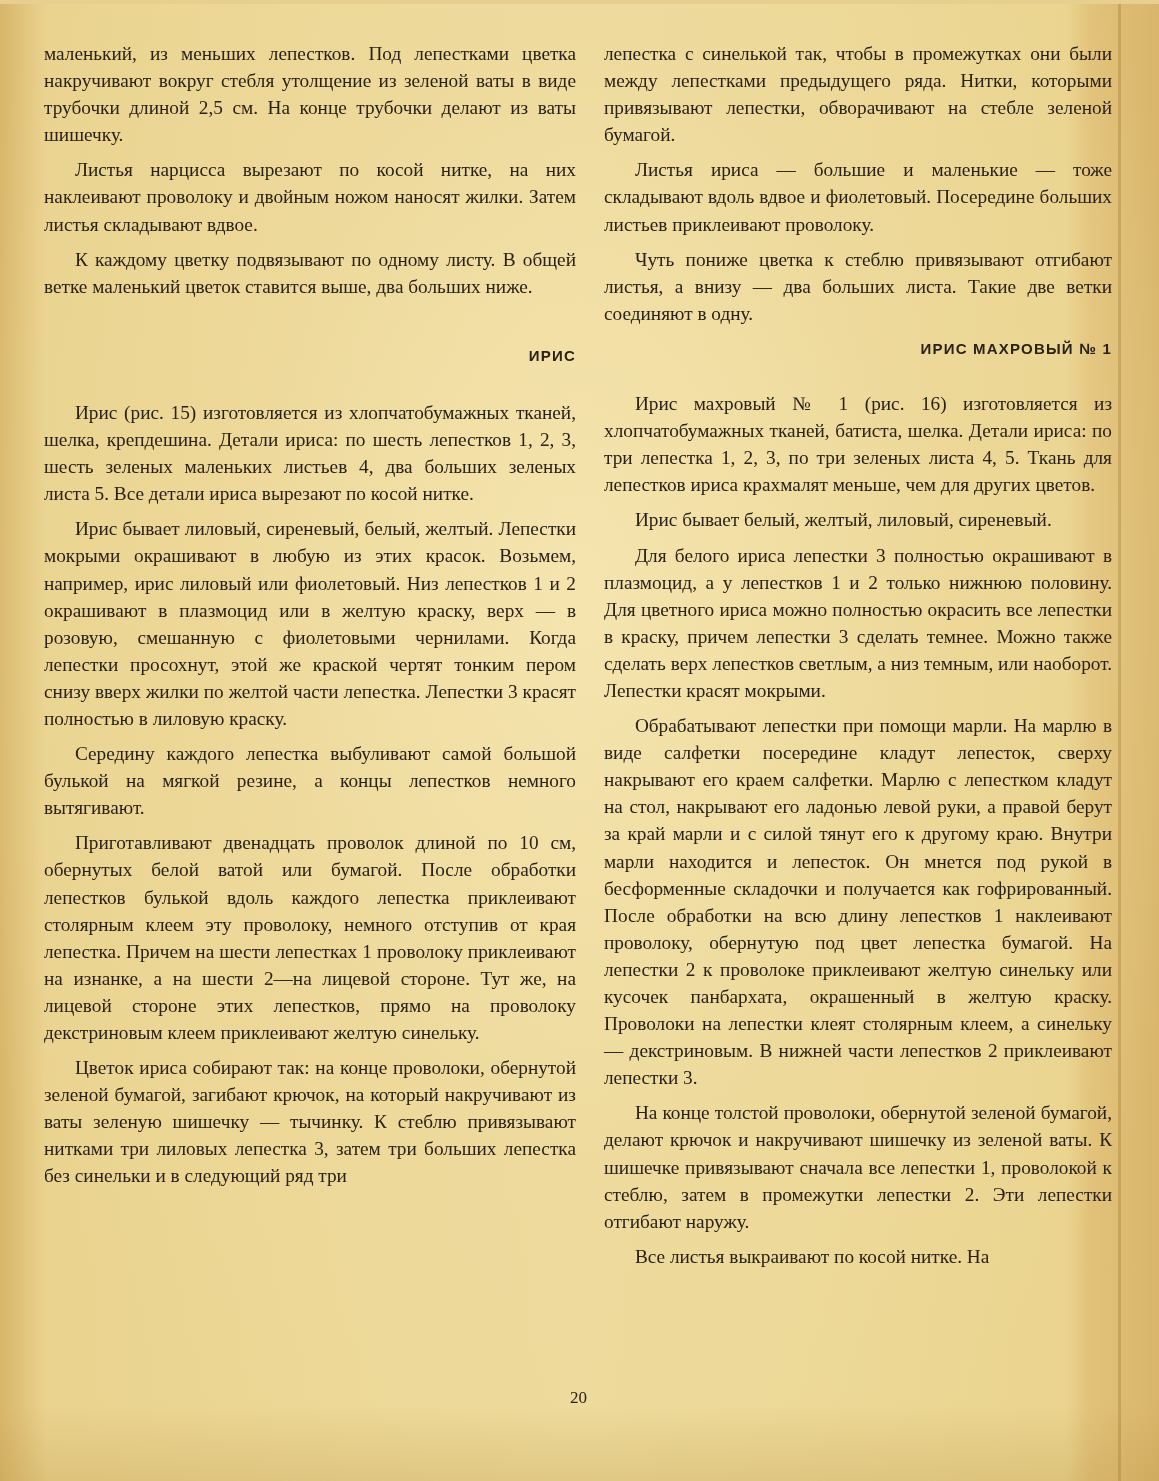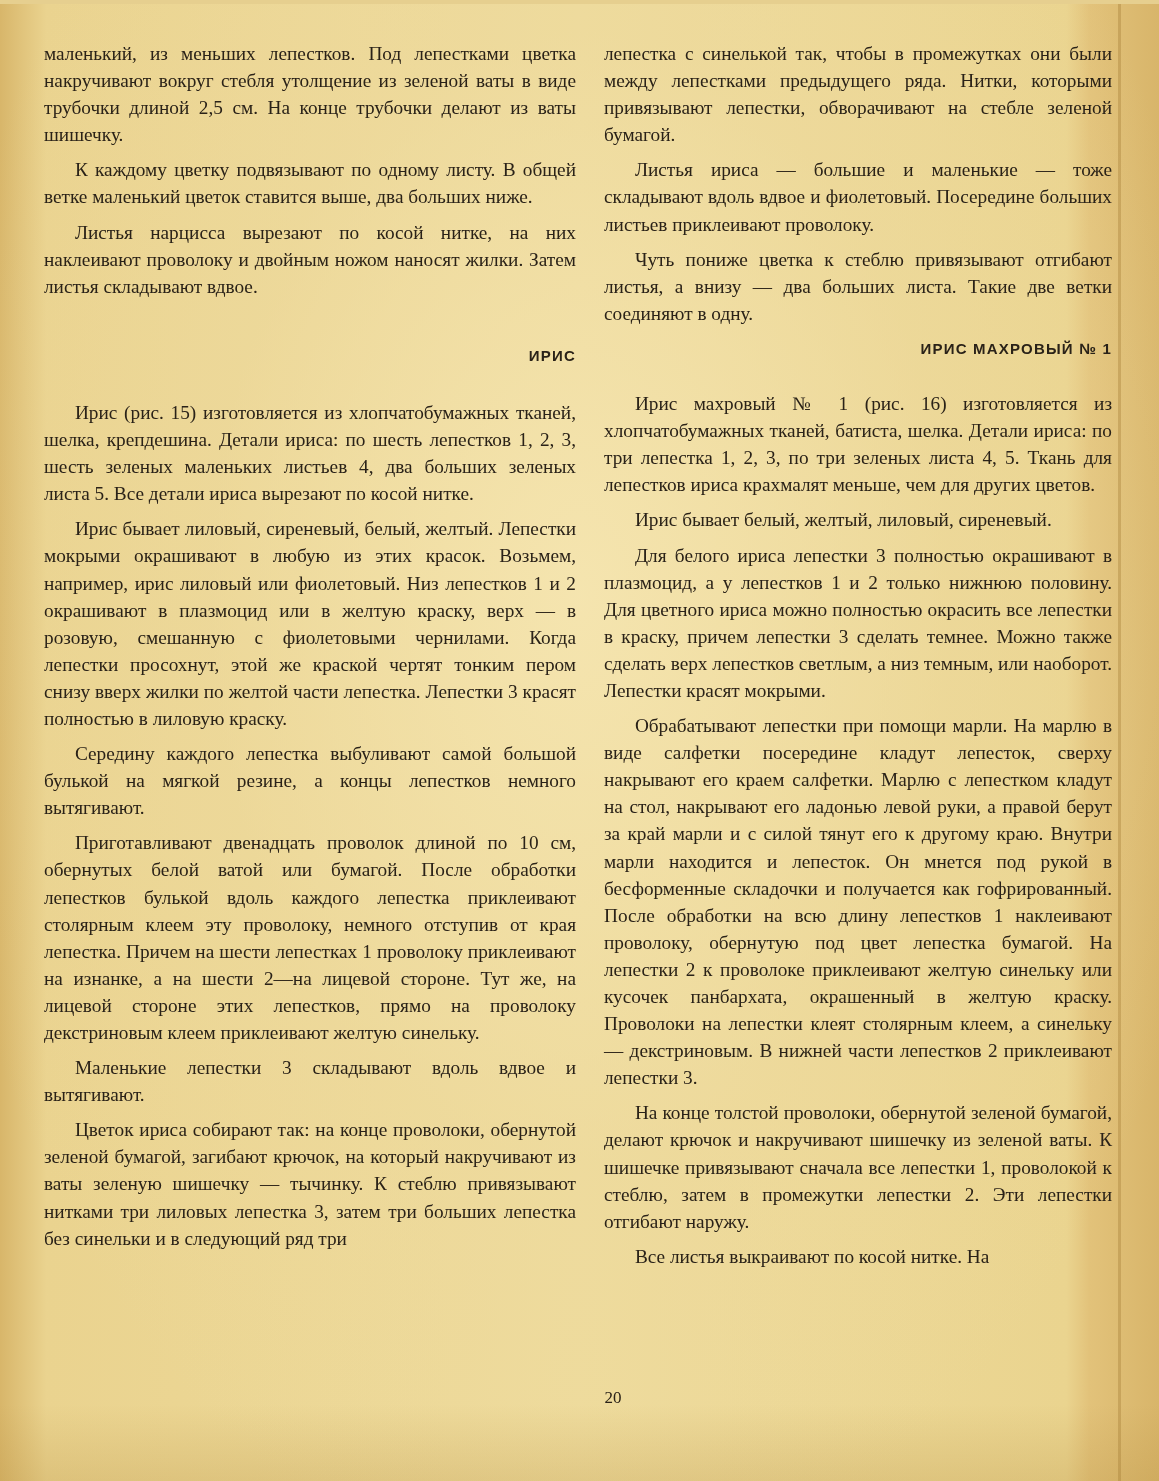--- a/index.html
+++ b/index.html
@@ -35,38 +35,37 @@
     .col p.cont { text-indent: 0; }
     .heading {
       font-family: "Liberation Sans", "DejaVu Sans", sans-serif;
       font-weight: bold; font-size: 15px; letter-spacing: 1.2px;
       text-align: right; text-indent: 0; margin: 0;
     }
     .left .heading { margin-top: 42px; margin-bottom: 30px; }
     .right .heading { margin-bottom: 28px; }
     .page-number {
       position: absolute; left: 570px; top: 1384px; width: 30px;
-      text-align: center; font-size: 17px; margin-left: 28px;
+      text-align: left; font-size: 17px;
     }
   </style>
 </head>
 <body>
 
 <div class="page">
 
   <div class="col left">
     <p class="cont">маленький, из меньших лепестков. Под лепестками цветка накручивают вокруг стебля утолщение из зеленой ваты в виде трубочки длиной 2,5 см. На конце трубочки делают из ваты шишечку.</p>
+    <p>Листья нарцисса вырезают по косой нитке, на них наклеивают проволоку и двойным ножом наносят жилки. Затем листья складывают вдвое.</p>
     <p>К каждому цветку подвязывают по одному листу. В общей ветке маленький цветок ставится выше, два больших ниже.</p>
-    <p>Листья нарцисса вырезают по косой нитке, на них наклеивают проволоку и двойным ножом наносят жилки. Затем листья складывают вдвое.</p>
     <h2 class="heading">ИРИС</h2>
     <p>Ирис (рис. 15) изготовляется из хлопчатобумажных тканей, шелка, крепдешина. Детали ириса: по шесть лепестков 1, 2, 3, шесть зеленых маленьких листьев 4, два больших зеленых листа 5. Все детали ириса вырезают по косой нитке.</p>
     <p>Ирис бывает лиловый, сиреневый, белый, желтый. Лепестки мокрыми окрашивают в любую из этих красок. Возьмем, например, ирис лиловый или фиолетовый. Низ лепестков 1 и 2 окрашивают в плазмоцид или в желтую краску, верх — в розовую, смешанную с фиолетовыми чернилами. Когда лепестки просохнут, этой же краской чертят тонким пером снизу вверх жилки по желтой части лепестка. Лепестки 3 красят полностью в лиловую краску.</p>
     <p>Середину каждого лепестка выбуливают самой большой булькой на мягкой резине, а концы лепестков немного вытягивают.</p>
     <p>Приготавливают двенадцать проволок длиной по 10 см, обернутых белой ватой или бумагой. После обработки лепестков булькой вдоль каждого лепестка приклеивают столярным клеем эту проволоку, немного отступив от края лепестка. Причем на шести лепестках 1 проволоку приклеивают на изнанке, а на шести 2—на лицевой стороне. Тут же, на лицевой стороне этих лепестков, прямо на проволоку декстриновым клеем приклеивают желтую синельку.</p>
-    <p>Маленькие лепестки 3 складывают вдоль вдвое и вытягивают.</p>
     <p>Цветок ириса собирают так: на конце проволоки, обернутой зеленой бумагой, загибают крючок, на который накручивают из ваты зеленую шишечку — тычинку. К стеблю привязывают нитками три лиловых лепестка 3, затем три больших лепестка без синельки и в следующий ряд три</p>
   </div>
 
   <div class="col right">
     <p class="cont">лепестка с синелькой так, чтобы в промежутках они были между лепестками предыдущего ряда. Нитки, которыми привязывают лепестки, обворачивают на стебле зеленой бумагой.</p>
     <p>Листья ириса — большие и маленькие — тоже складывают вдоль вдвое и фиолетовый. Посередине больших листьев приклеивают проволоку.</p>
     <p>Чуть пониже цветка к стеблю привязывают отгибают листья, а внизу — два больших листа. Такие две ветки соединяют в одну.</p>
     <h2 class="heading">ИРИС МАХРОВЫЙ № 1</h2>
     <p>Ирис махровый № 1 (рис. 16) изготовляется из хлопчатобумажных тканей, батиста, шелка. Детали ириса: по три лепестка 1, 2, 3, по три зеленых листа 4, 5. Ткань для лепестков ириса крахмалят меньше, чем для других цветов.</p>
     <p>Ирис бывает белый, желтый, лиловый, сиреневый.</p>

